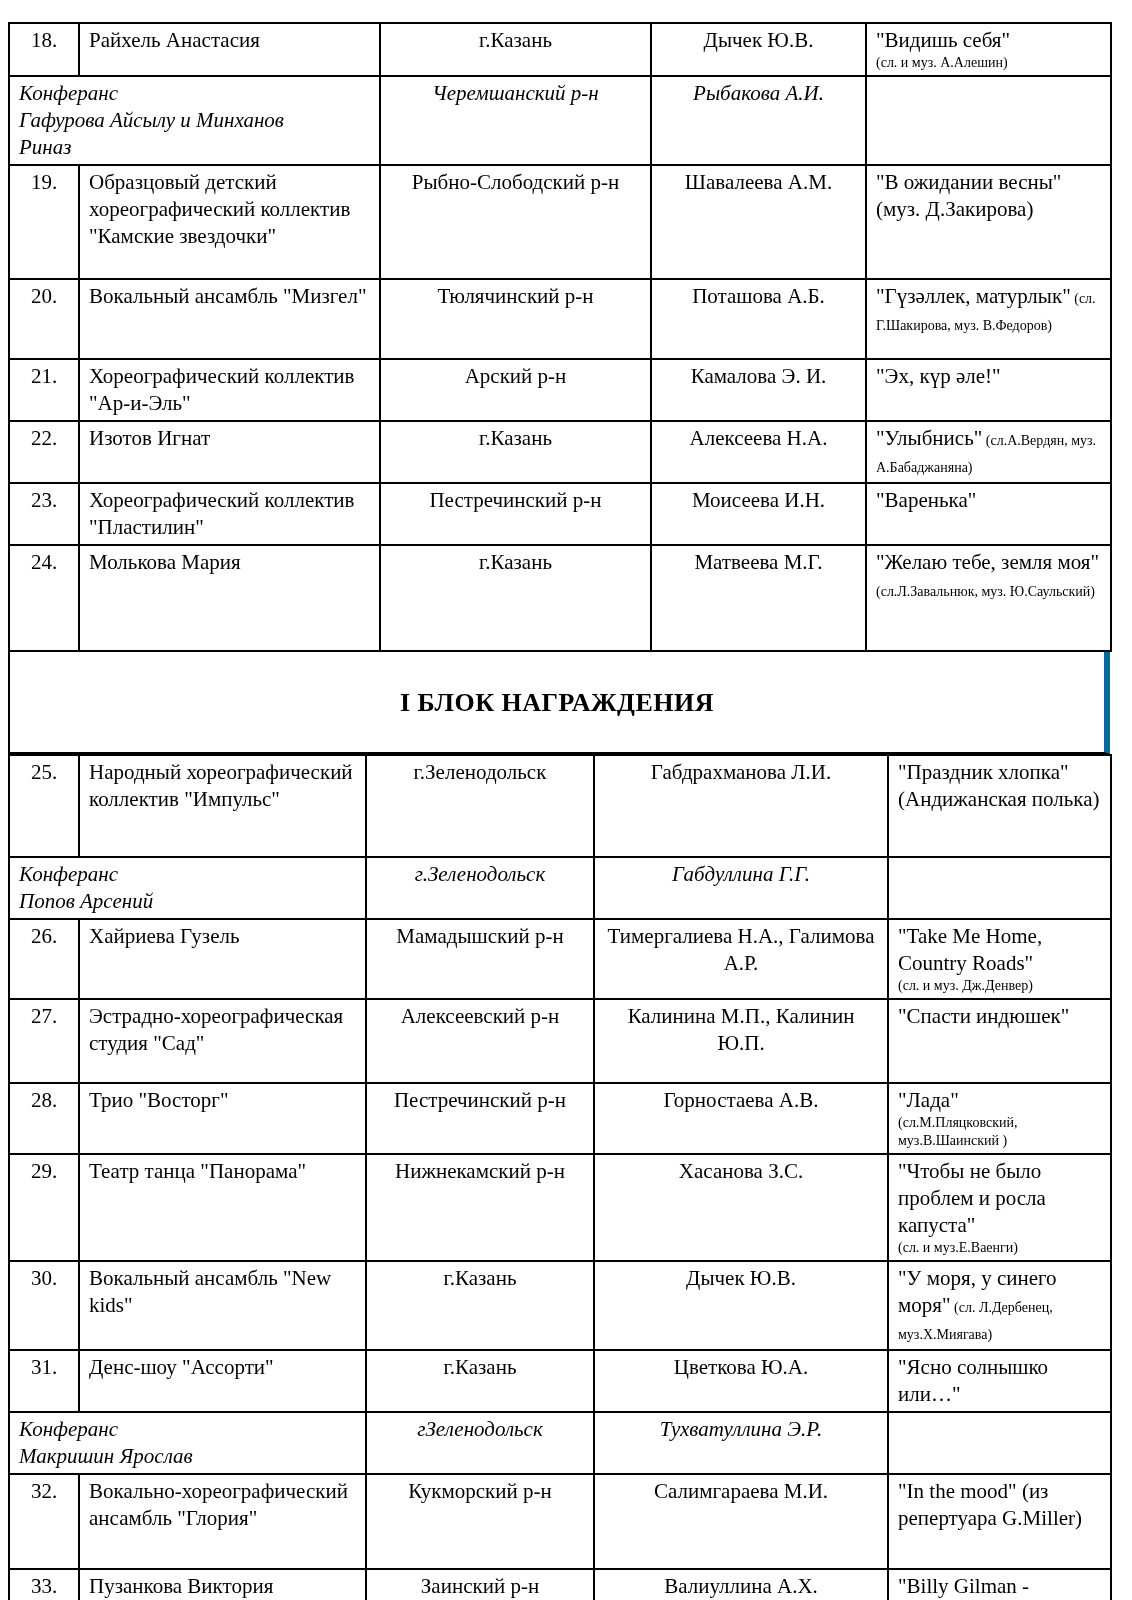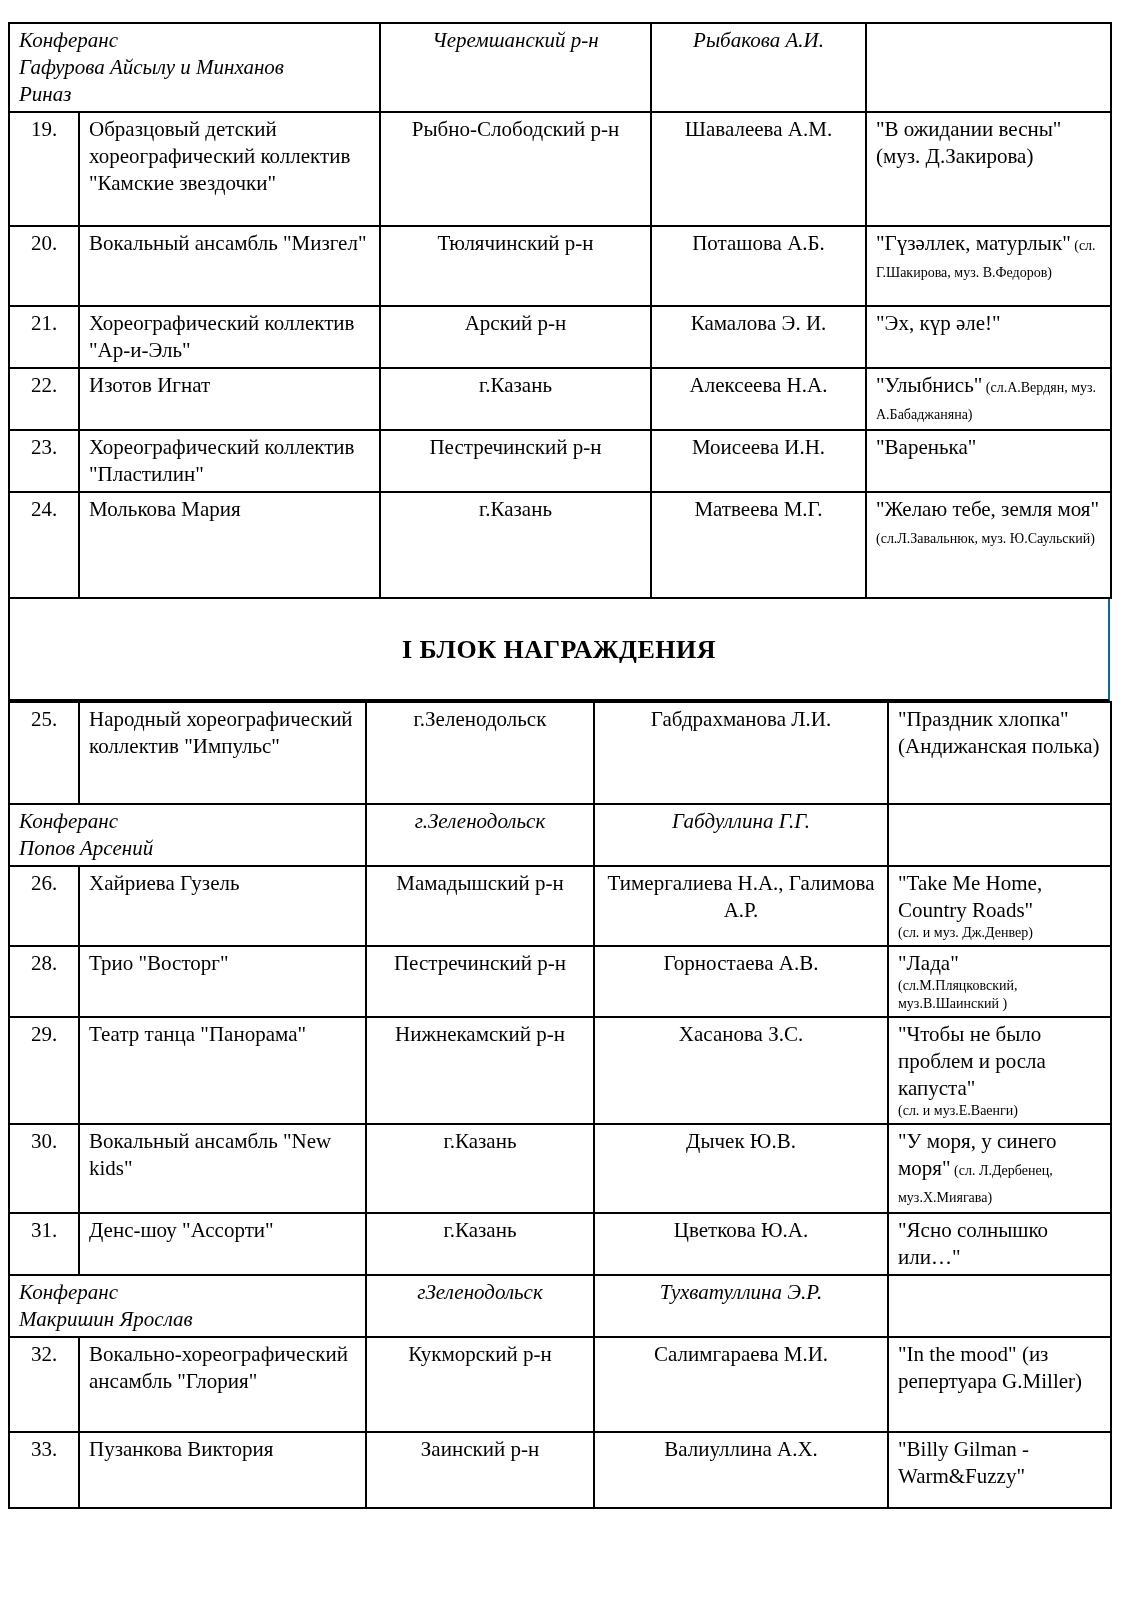--- a/index.html
+++ b/index.html
@@ -50,21 +50,21 @@
   }
   tr.conferans .person {
     display: block;
     max-width: 320px;
   }
   .section-header {
     width: 1102px;
     box-sizing: border-box;
     height: 102px;
     border-left: 2px solid #000;
-    border-right: 2px solid #0369a1;
+    border-right: 6px solid #0369a1;
     border-bottom: 2px solid #000;
     display: flex;
     align-items: center;
     justify-content: center;
     font-weight: bold;
     font-size: 26px;
     letter-spacing: 0.5px;
   }
 </style>
 </head>
@@ -74,20 +74,29 @@
 
   <table class="roster upper">
     <colgroup>
       <col style="width:70px">
         <col style="width:301px">
         <col style="width:271px">
         <col style="width:215px">
         <col style="width:245px">
     </colgroup>
     <tbody id="upper-body">
+        <tr style="height: 52px;">
+    <td class="num">18.</td>
+    <td class="name">Райхель Анастасия</td>
+    <td class="region">г.Казань</td>
+    <td class="teacher">Дычек Ю.В.</td>
+    <td class="song">
+      <span>"Видишь себя"</span><span class="note-small note-block">(сл. и муз. А.Алешин)</span>
+    </td>
+  </tr>
         <tr class="conferans" style="height: 88px;">
     <td class="cname" colspan="2">
       <span class="label">Конферанс</span>
       <span class="person">Гафурова Айсылу и Минханов Риназ</span>
     </td>
     <td class="region">Черемшанский р-н</td>
     <td class="teacher">Рыбакова А.И.</td>
     <td class="song"></td>
   </tr>
         <tr style="height: 114px;">
@@ -178,20 +187,29 @@
   </tr>
         <tr style="height: 76px; border-radius: 20px;">
     <td class="num">26.</td>
     <td class="name">Хайриева Гузель</td>
     <td class="region">Мамадышский р-н</td>
     <td class="teacher">Тимергалиева Н.А., Галимова А.Р.</td>
     <td class="song">
       <span>"Take Me Home, Country Roads"</span><span class="note-small note-block">(сл. и муз. Дж.Денвер)</span>
     </td>
   </tr>
+        <tr style="height: 84px;">
+    <td class="num">27.</td>
+    <td class="name">Эстрадно-хореографическая студия "Сад"</td>
+    <td class="region">Алексеевский р-н</td>
+    <td class="teacher">Калинина М.П., Калинин Ю.П.</td>
+    <td class="song">
+      <span>"Спасти индюшек"</span><span></span>
+    </td>
+  </tr>
         <tr style="height: 66px;">
     <td class="num">28.</td>
     <td class="name">Трио "Восторг"</td>
     <td class="region">Пестречинский р-н</td>
     <td class="teacher">Горностаева А.В.</td>
     <td class="song">
       <span>"Лада"</span><span class="note-small note-block">(сл.М.Пляцковский, муз.В.Шаинский )</span>
     </td>
   </tr>
         <tr style="height: 102px;">

